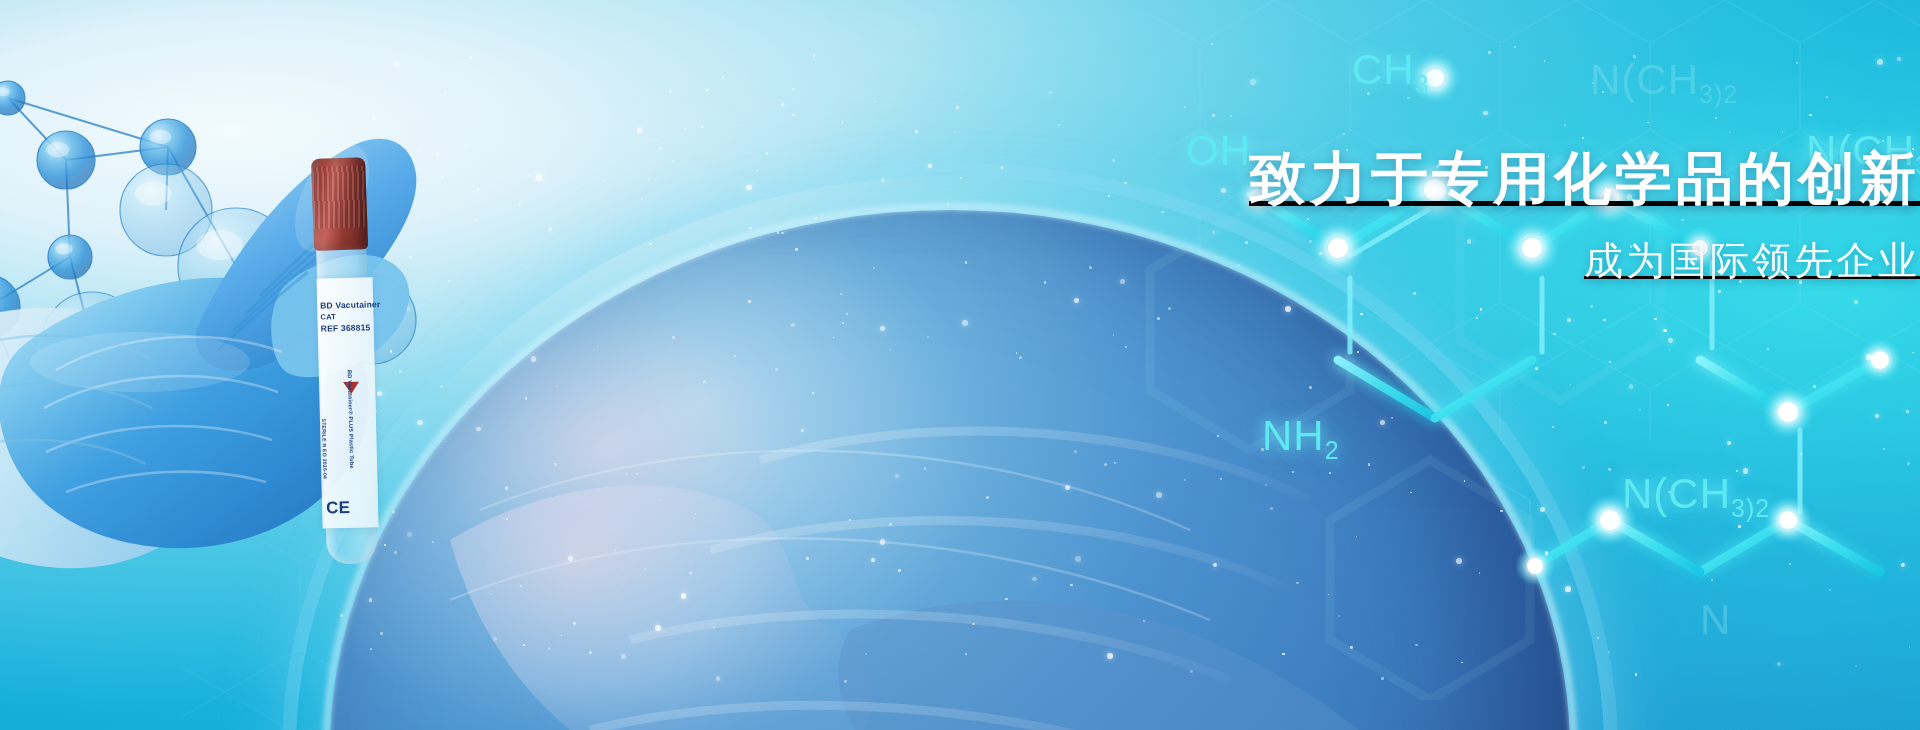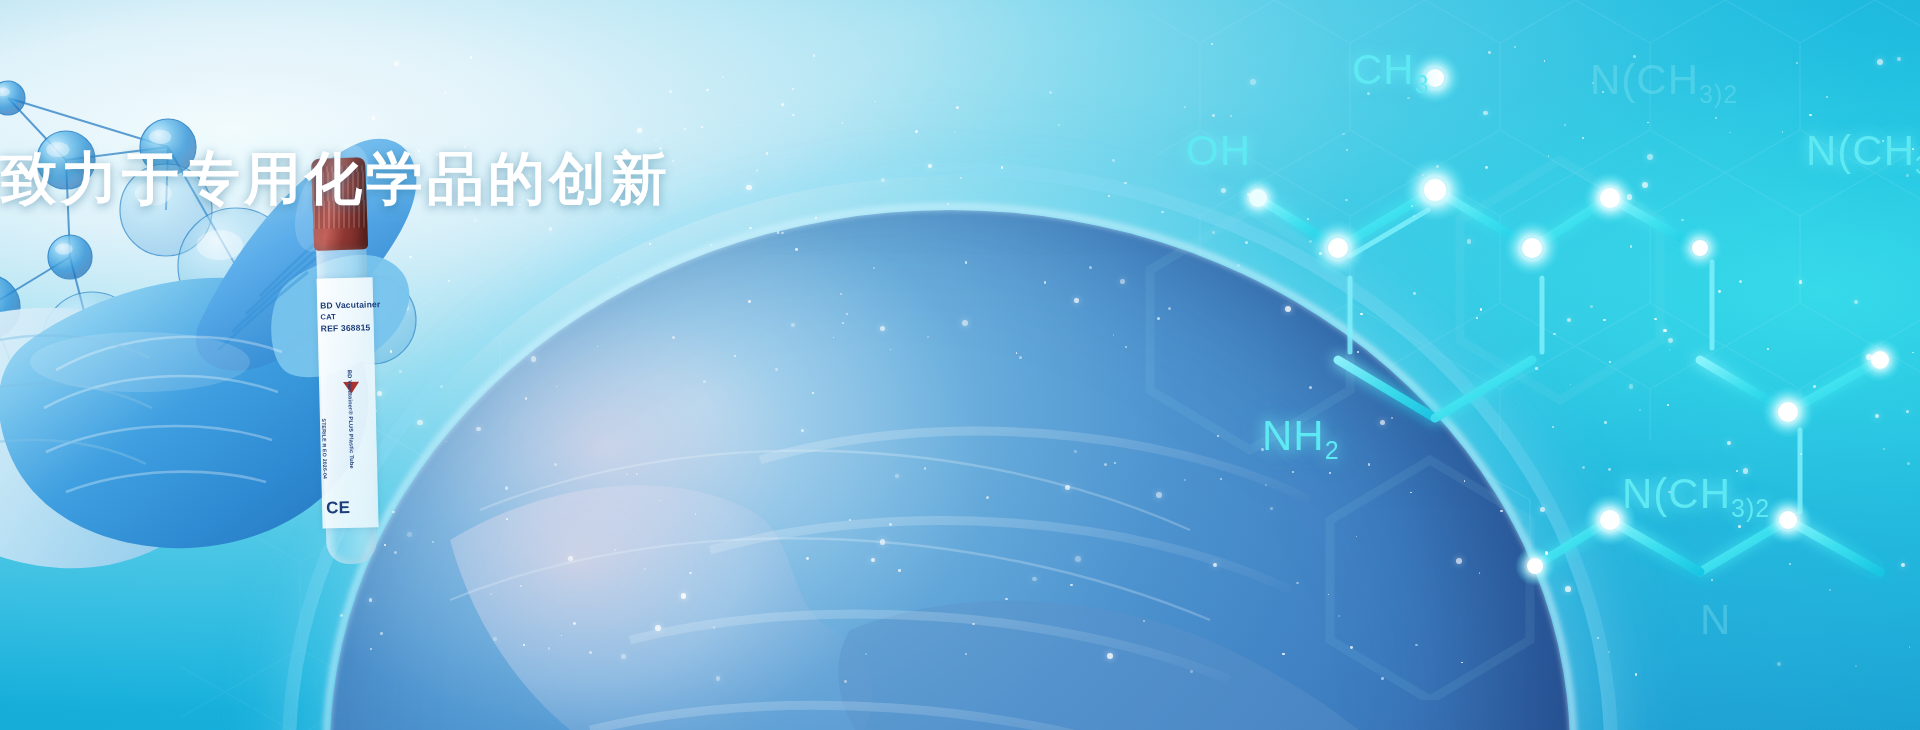--- a/index.html
+++ b/index.html
@@ -120,22 +120,22 @@
     position:absolute;color:#5ee9f3;font-size:42px;font-weight:400;
     font-family:"Liberation Sans",sans-serif;letter-spacing:1px;
     text-shadow:0 0 14px rgba(120,245,255,.75),0 0 30px rgba(90,225,245,.45);
     white-space:nowrap;
   }
   .chem-lbl sub{font-size:25px;vertical-align:sub;}
   .chem-lbl.ghost{color:rgba(150,235,245,.30);text-shadow:none;}
 
   
   .copy{
-    position:absolute;left:0;right:0;top:150px;text-align:left;
-    z-index:40;pointer-events:none;
+    position:absolute;left:0;right:0;top:150px;text-align:right;
+    z-index:40;pointer-events:none;text-decoration:underline;
   }
   .headline{
     color:#ffffff;font-size:57px;font-weight:700;letter-spacing:4px;
     line-height:1;margin:0 0 26px 0;
     text-shadow:0 2px 10px rgba(20,90,130,.45), 0 0 26px rgba(190,245,255,.35);
   }
   .sub{
     color:#f2fcff;font-size:39px;font-weight:400;letter-spacing:3px;
     line-height:1.45;margin:0;
     text-shadow:0 2px 8px rgba(20,90,130,.40);
@@ -768,17 +768,18 @@
         <span class="lbl lbl-side">BD Vacutainer® PLUS Plastic Tube</span>
         <span class="lbl lbl-side2">STERILE R  EO  2026-04</span>
         <span class="lbl lbl-ce">CE</span>
       </div>
     </div>
   </div>
 
   <div class="copy">
     <h1 class="headline">致力于专用化学品的创新</h1>
     <p class="sub">
+      <span class="l2">成为国际领先企业</span>
     </p>
   </div>
 
   <div class="vignette"></div>
 </div>
 
 </body></html>

